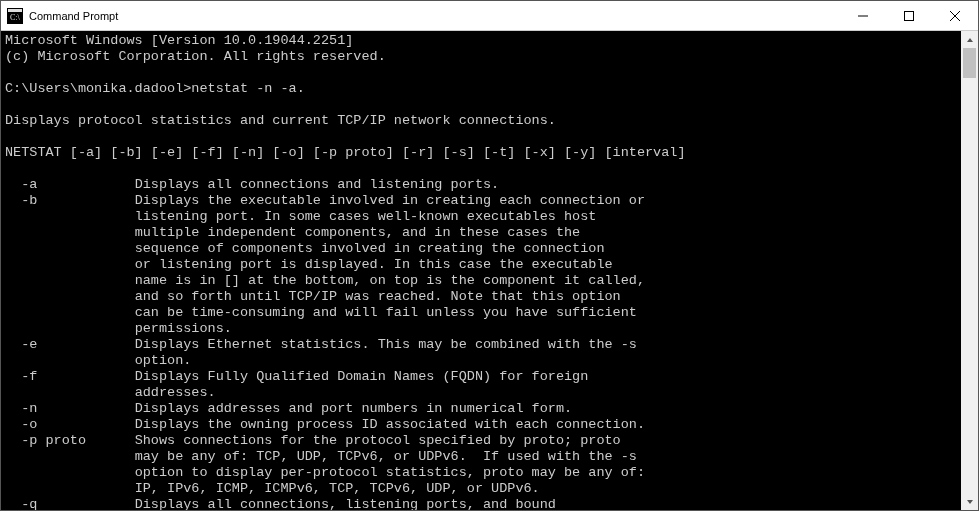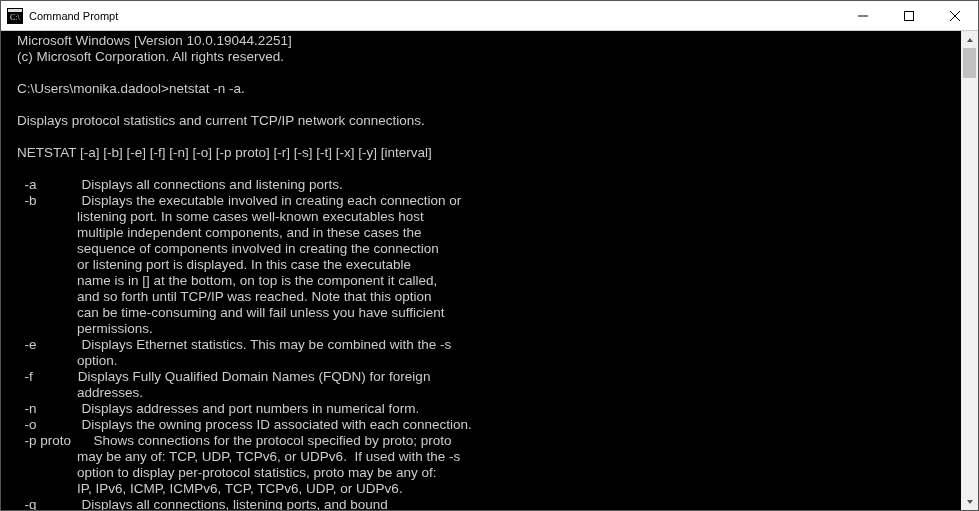--- a/index.html
+++ b/index.html
@@ -46,27 +46,26 @@
   }
   .terminal-wrap {
     position: relative;
     height: calc(100% - 30px);
     background: #000;
   }
   .terminal {
     height: 100%;
     padding: 2px 4px;
     padding-right: 18px;
-    font-family: Liberation Sans, sans-serif;
+    font-family: Liberation Mono, monospace;
     font-size: 13.5px;
     line-height: 16px;
     color: #ccc;
     white-space: pre;
     overflow: hidden;
-    margin-left: 12px;
   }
   .scrollbar {
     position: absolute;
     right: 0;
     top: 0;
     bottom: 0;
     width: 17px;
     background: #f0f0f0;
     display: flex;
     flex-direction: column;

